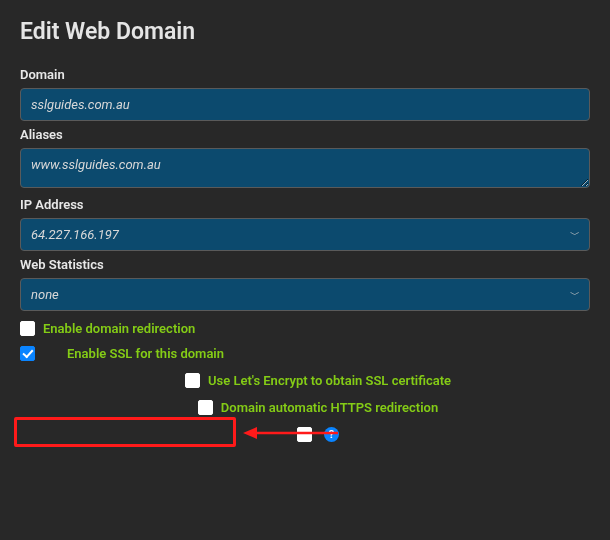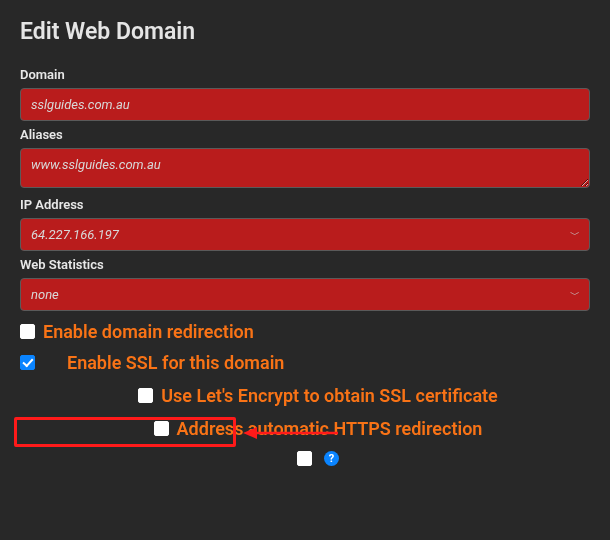--- a/index.html
+++ b/index.html
@@ -22,21 +22,21 @@
   .field { margin-bottom: 6px; }
   .label {
     font-size: 13px;
     font-weight: 600;
     color: #e8e8e8;
     margin-bottom: 6px;
     display: block;
   }
   .text-input, .textarea, .select {
     width: 100%;
-    background: #b91c1c;
+    background: #0c4a6e;
     border: 1px solid #5a5a5a;
     border-radius: 4px;
     color: #d8d8d8;
     padding: 8px 10px;
     font-size: 13px;
     font-family: inherit;
     font-style: italic;
   }
   .textarea { resize: both; height: 40px; }
   .select-wrap { position: relative; }
@@ -79,23 +79,23 @@
   }
   .cb.checked::after {
     content: "";
     width: 4px;
     height: 8px;
     border: solid #fff;
     border-width: 0 2px 2px 0;
     transform: rotate(42deg) translate(-1px,-1px);
   }
   .cb-label {
-    font-size: 18px;
+    font-size: 13px;
     font-weight: 600;
-    color: #f97316;
+    color: #84cc16;
   }
   .highlight-box {
     position: absolute;
     border: 3px solid #ff1a1a;
     border-radius: 2px;
     pointer-events: none;
   }
   .arrow {
     position: absolute;
     pointer-events: none;
@@ -162,21 +162,21 @@
     <span class="cb-label">Enable SSL for this domain</span>
   </div>
 
   <div class="checkbox-row sub">
     <span class="cb"></span>
     <span class="cb-label">Use Let's Encrypt to obtain SSL certificate</span>
   </div>
 
   <div class="checkbox-row sub">
     <span class="cb"></span>
-    <span class="cb-label">Address automatic HTTPS redirection</span>
+    <span class="cb-label">Domain automatic HTTPS redirection</span>
   </div>
 
   <div class="checkbox-row sub">
     <span class="cb"></span>
     <span class="help-badge">?</span>
   </div>
 
   <div class="highlight-box" style="left:-6px; top:399px; width:222px; height:30px;"></div>
 
   <svg class="arrow" style="left:223px; top:405px;" width="95" height="20" viewBox="0 0 95 20">

